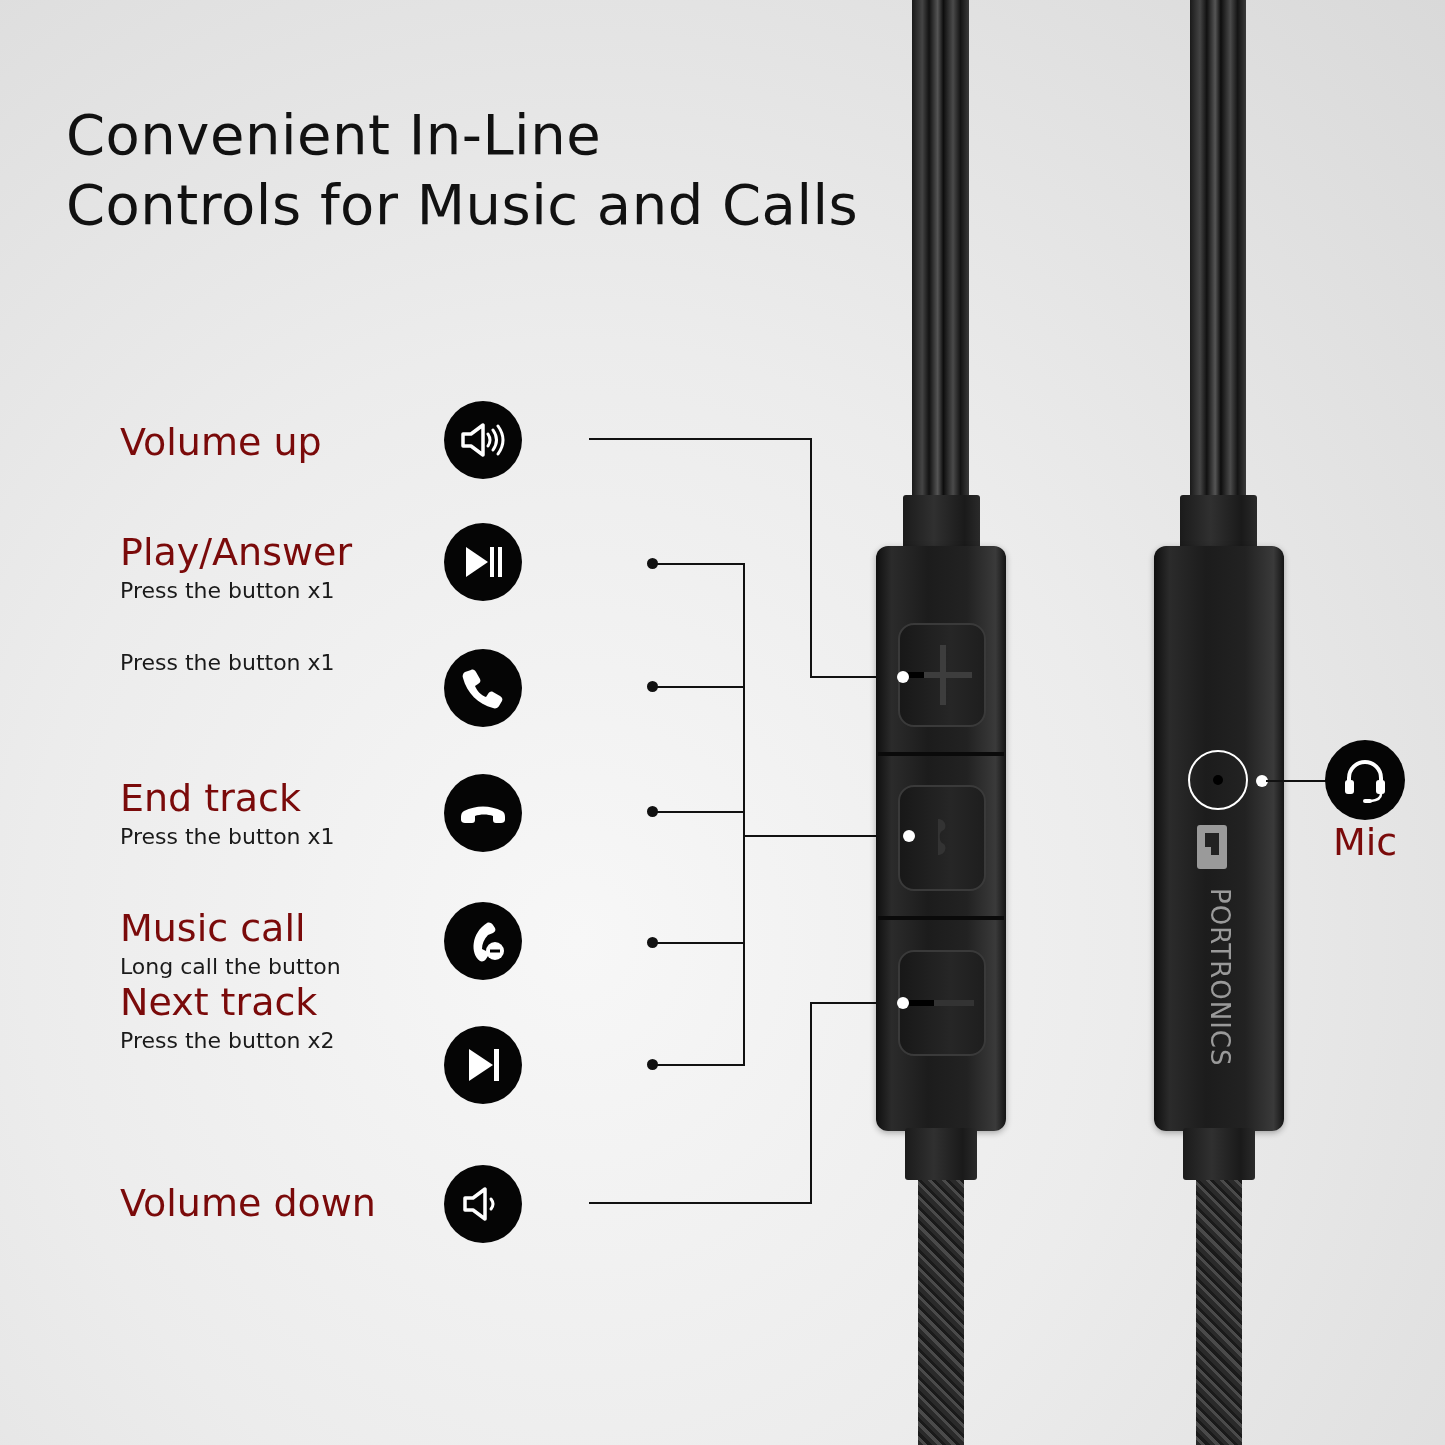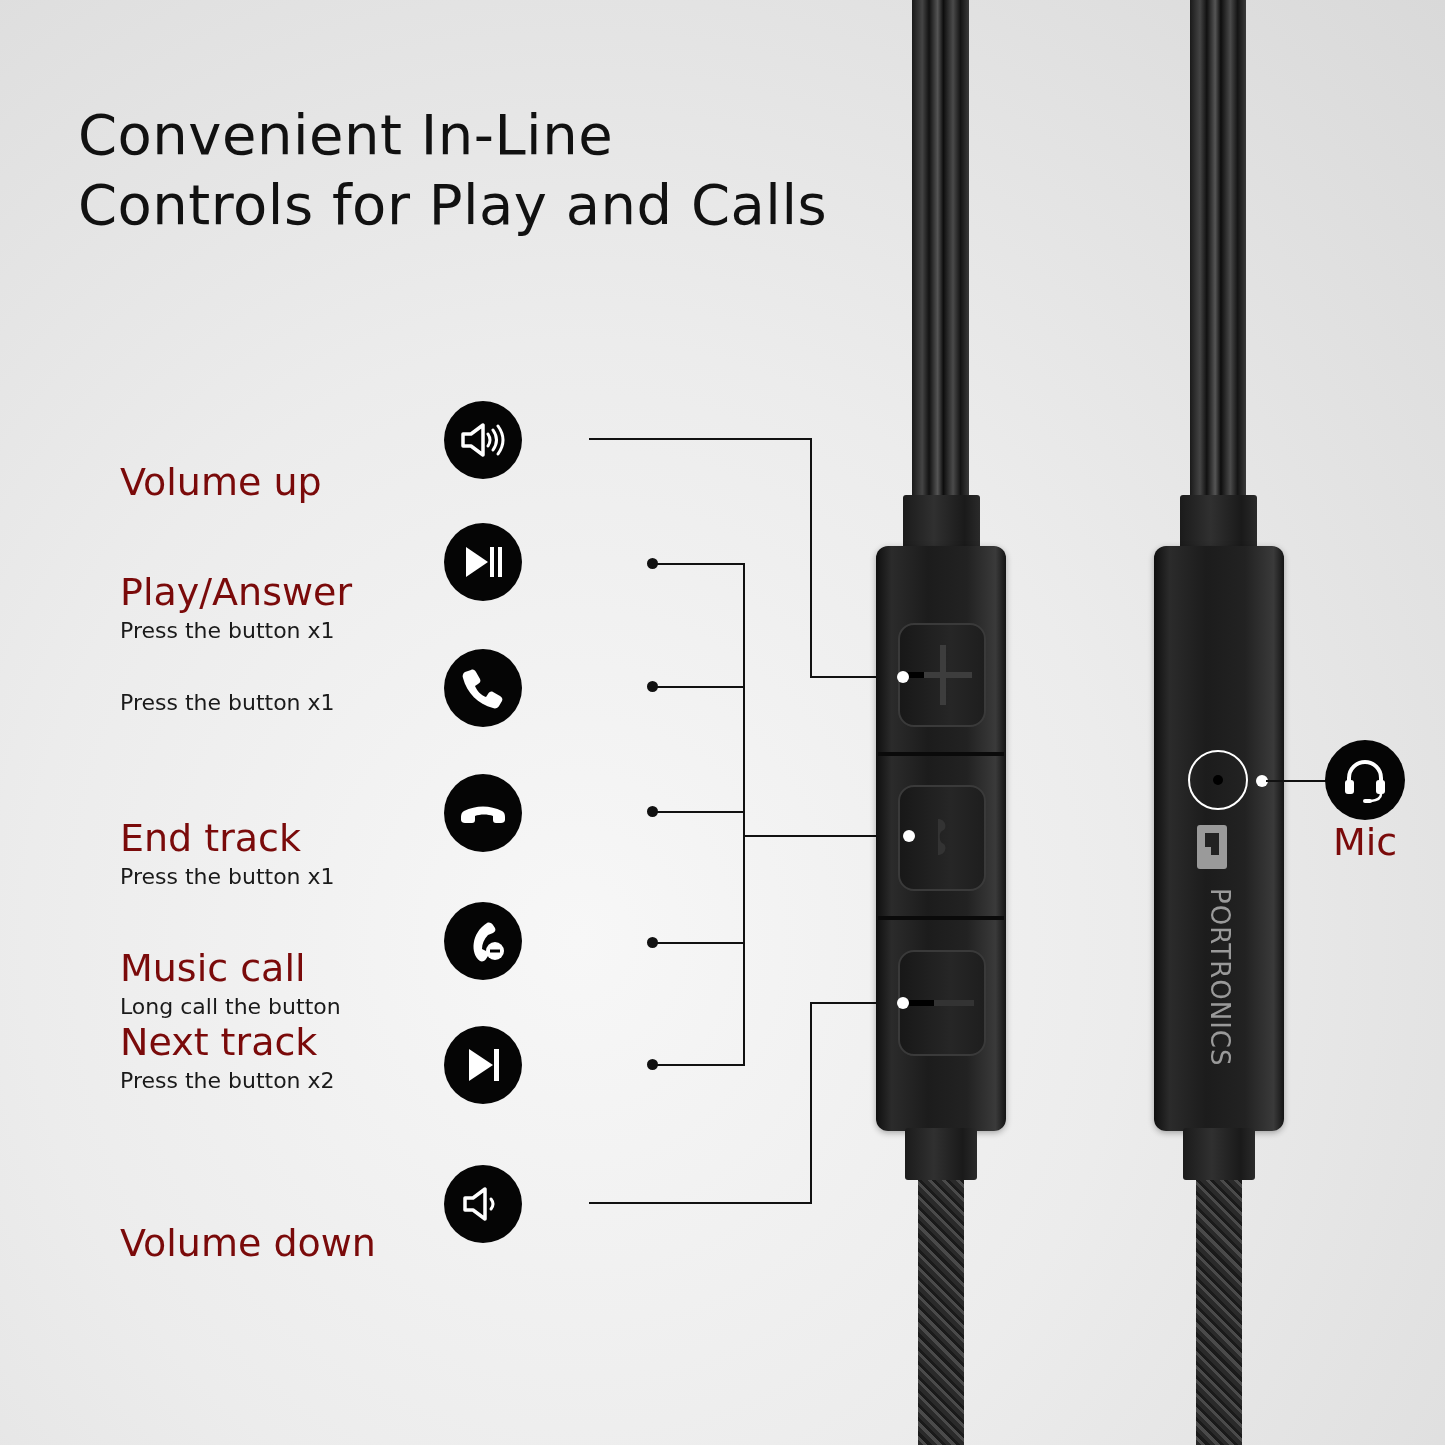--- a/index.html
+++ b/index.html
@@ -1,21 +1,21 @@
 <!DOCTYPE html>
 <html><head>
 <meta charset="utf-8">
 <style>
   html,body{margin:0;padding:0;}
   body{width:1445px;height:1445px;overflow:hidden;position:relative;
     background:radial-gradient(ellipse at 40% 65%, #f7f7f7 0%, #ececec 45%, #d9d9d9 100%);
     font-family:"Liberation Sans", sans-serif;}
   .abs{position:absolute;}
-  .title{left:66px;top:100px;font-size:56px;line-height:70px;color:#111;letter-spacing:0.5px;font-family:"DejaVu Sans", sans-serif;font-weight:normal;margin-left:12px;}
-  .label{position:absolute;left:120px;margin-top:40px;}
+  .title{left:66px;top:100px;font-size:56px;line-height:70px;color:#111;letter-spacing:0.5px;font-family:"DejaVu Sans", sans-serif;font-weight:normal;}
+  .label{position:absolute;left:120px;}
   .label .main{font-size:38px;color:#7a0a0a;font-family:"DejaVu Sans", sans-serif;line-height:44px;white-space:nowrap;}
   .label .sub{font-size:22px;color:#1a1a1a;font-family:"DejaVu Sans", sans-serif;line-height:30px;margin-top:2px;white-space:nowrap;}
   .icon{position:absolute;width:78px;height:78px;border-radius:50%;background:#050505;display:flex;align-items:center;justify-content:center;}
   .icon svg{width:52px;height:52px;}
   .line{position:absolute;background:#111;}
   .dot{position:absolute;width:11px;height:11px;border-radius:50%;background:#111;}
   .wdot{position:absolute;width:12px;height:12px;border-radius:50%;background:#fff;}
   
   .cable{position:absolute;background:linear-gradient(90deg,#1a1a1a 0%,#444 18%,#111 30%,#555 45%,#0d0d0d 55%,#4a4a4a 72%,#141414 85%,#3a3a3a 100%);}
   .collar{position:absolute;background:linear-gradient(90deg,#1b1b1b,#303030 40%,#1a1a1a 80%,#2a2a2a);border-radius:3px;}
@@ -23,21 +23,21 @@
   .btn{position:absolute;background:linear-gradient(90deg,#181818,#262626 60%,#1e1e1e);border-radius:16px;border:2px solid #3a3a3a;}
   .braid{position:absolute;background:repeating-linear-gradient(45deg,#2a2a2a 0 4px,#4a4a4a 4px 7px,#1a1a1a 7px 10px),repeating-linear-gradient(-45deg,transparent 0 5px,rgba(0,0,0,0.3) 5px 10px);}
   .brand{position:absolute;left:1205px;top:888px;writing-mode:vertical-rl;font-size:26px;letter-spacing:1px;color:#9a9a9a;font-family:"DejaVu Sans", sans-serif;}
   .mic-label{position:absolute;left:1333px;top:820px;font-size:38px;color:#7a0a0a;font-family:"DejaVu Sans", sans-serif;}
 </style>
 </head>
 <body>
 
 <div class="abs title">
   <div>Convenient In-Line</div>
-  <div>Controls for Play and Calls</div>
+  <div>Controls for Music and Calls</div>
 </div>
 
 <div class="label" style="top:420px;">
   <div class="main">Volume up</div>
 </div>
 <div class="label" style="top:530px;">
   <div class="main">Play/Answer</div>
   <div class="sub">Press the button x1</div>
 </div>
 <div class="label" style="top:646px;">

